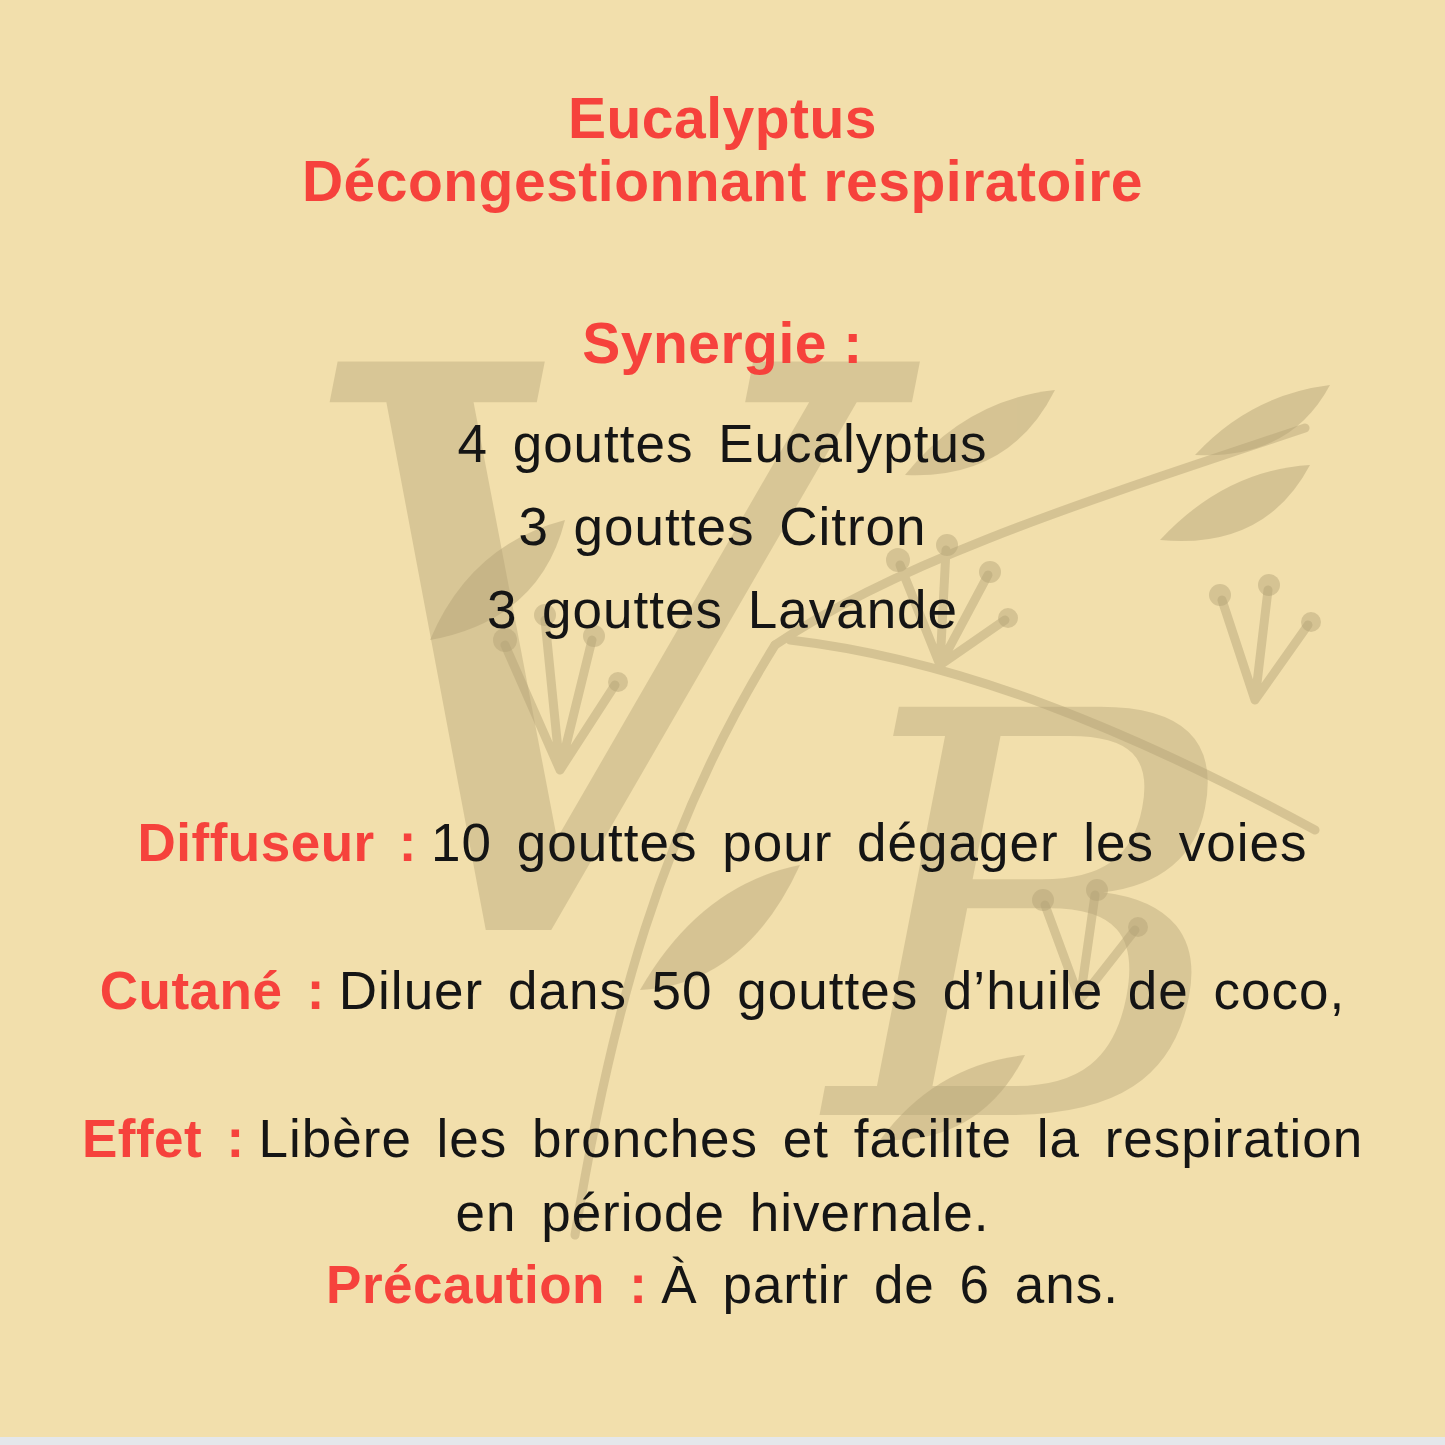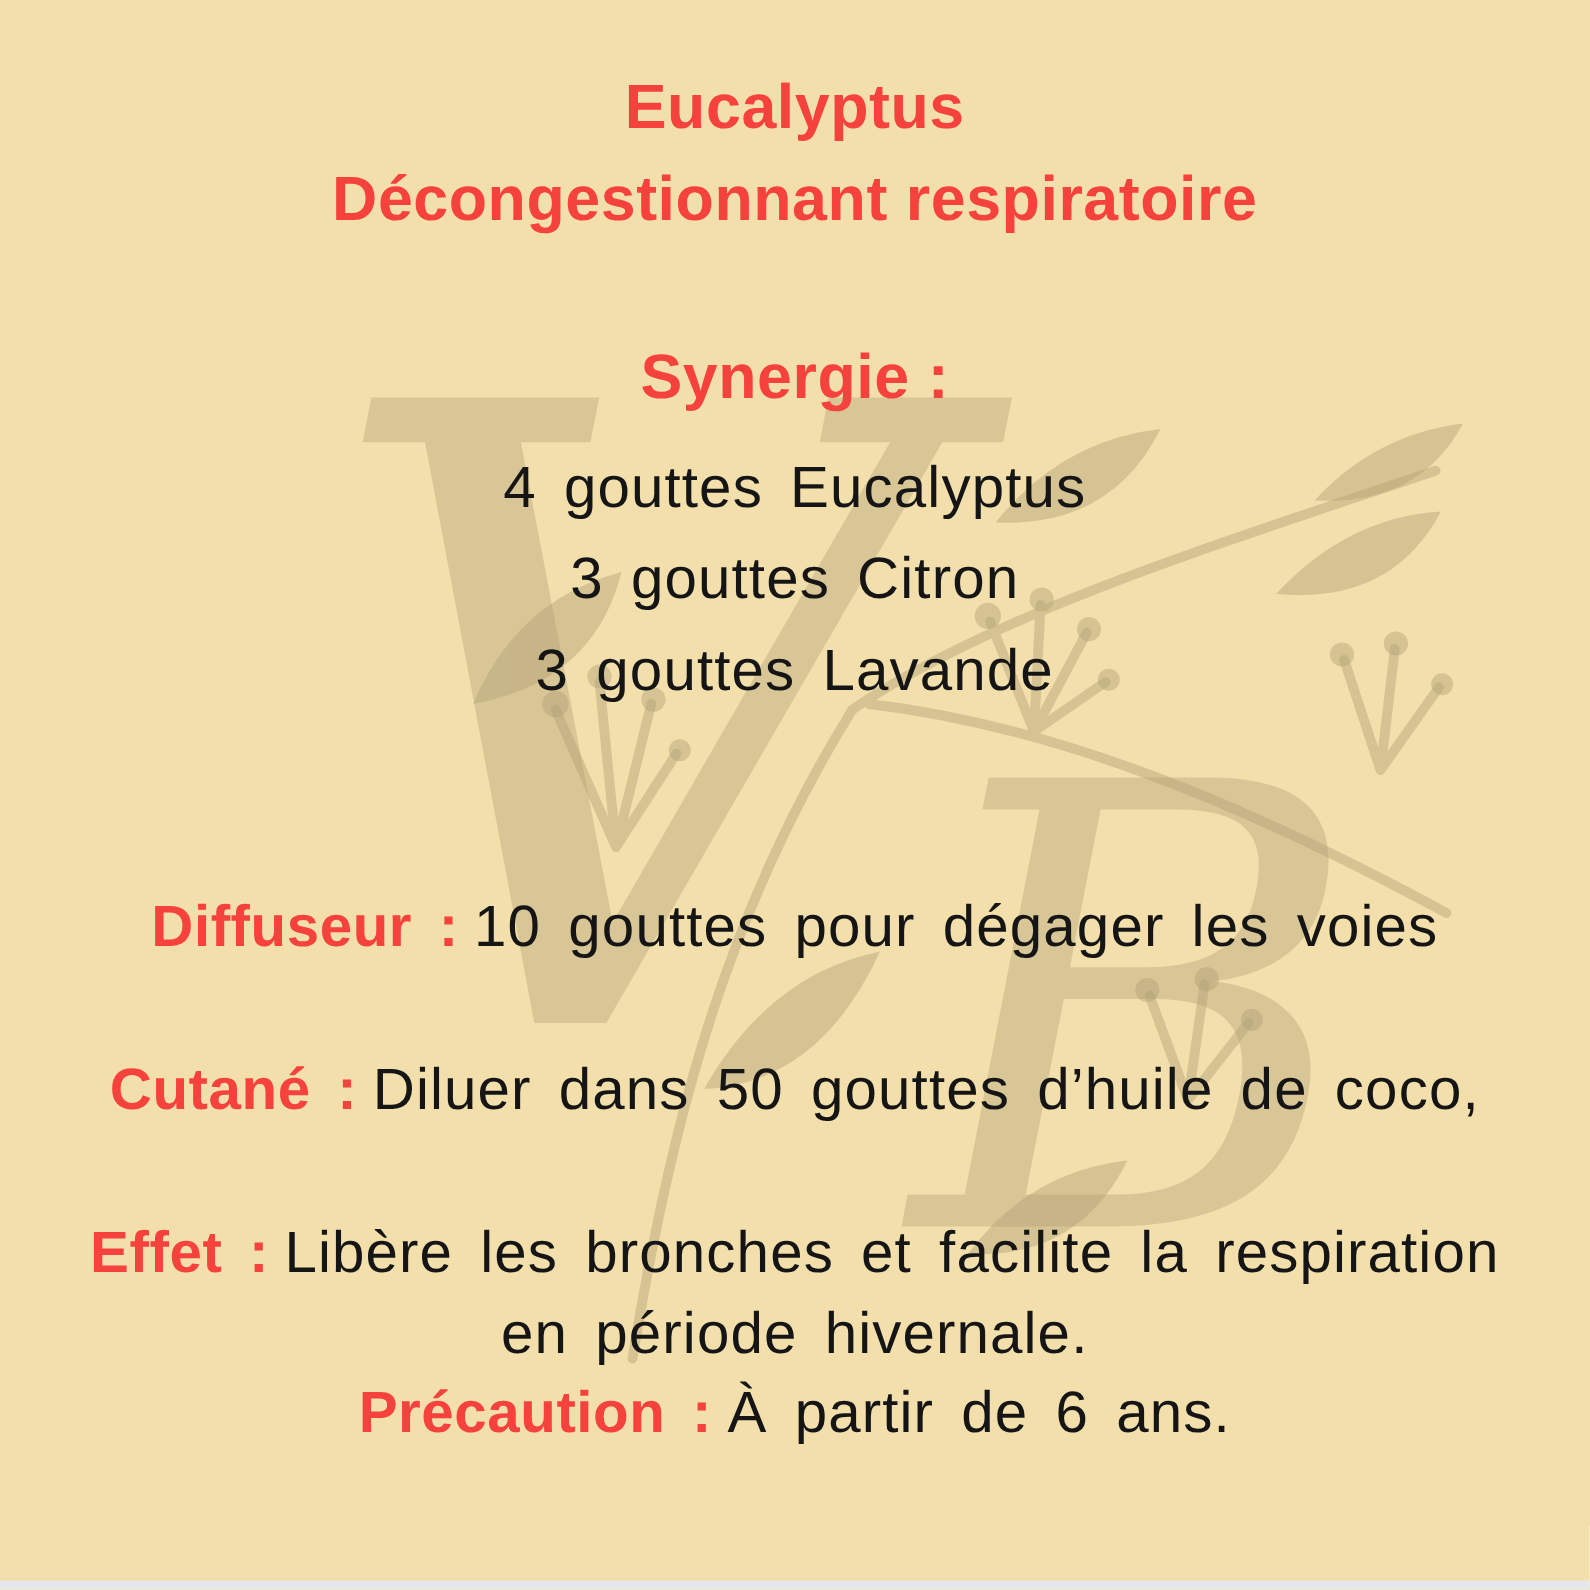--- a/index.html
+++ b/index.html
@@ -78,21 +78,21 @@
       <circle cx="1008" cy="618" r="10"></circle>
       <circle cx="1220" cy="595" r="11"></circle>
       <circle cx="1269" cy="585" r="11"></circle>
       <circle cx="1311" cy="622" r="10"></circle>
       <circle cx="1043" cy="900" r="11"></circle>
       <circle cx="1097" cy="890" r="11"></circle>
       <circle cx="1138" cy="927" r="10"></circle>
     </g>
   </svg>
 
-  <div class="line hd" style="top:64px">Eucalyptus</div>
+  <div class="line hd" style="top:85px">Eucalyptus</div>
   <div class="line hd" style="top:148px">Décongestionnant respiratoire</div>
 
   <div class="line hd" style="top:310px">Synergie :</div>
   <div class="line body-line" style="top:392px">4 gouttes Eucalyptus</div>
   <div class="line body-line" style="top:475px">3 gouttes Citron</div>
   <div class="line body-line" style="top:558px">3 gouttes Lavande</div>
 
 
   <div class="line body-line" style="top:791px">
     <span class="lbl">Diffuseur :</span><span>10 gouttes pour dégager les voies</span>

